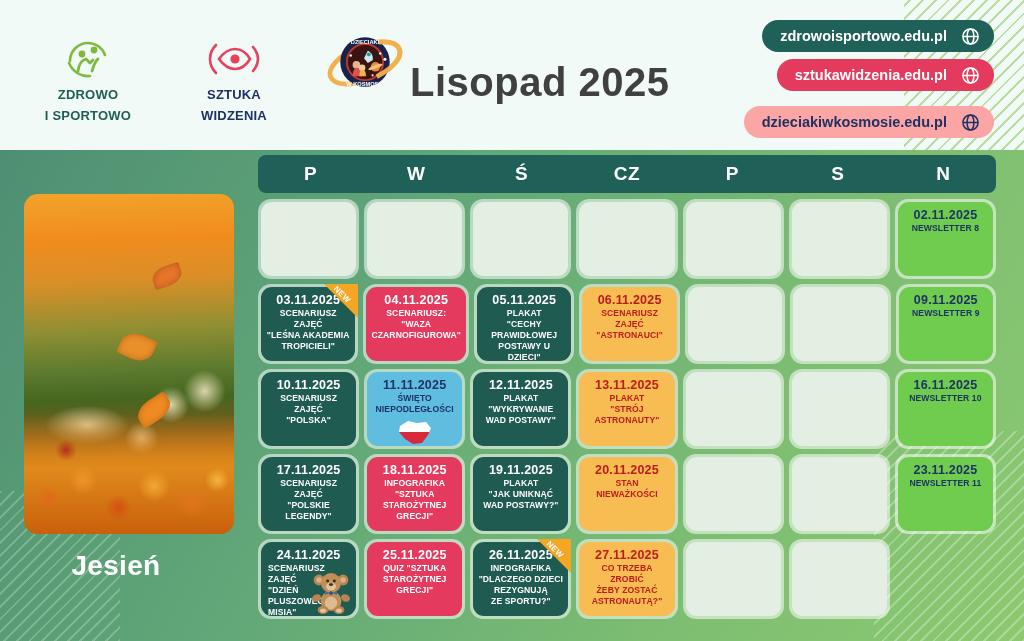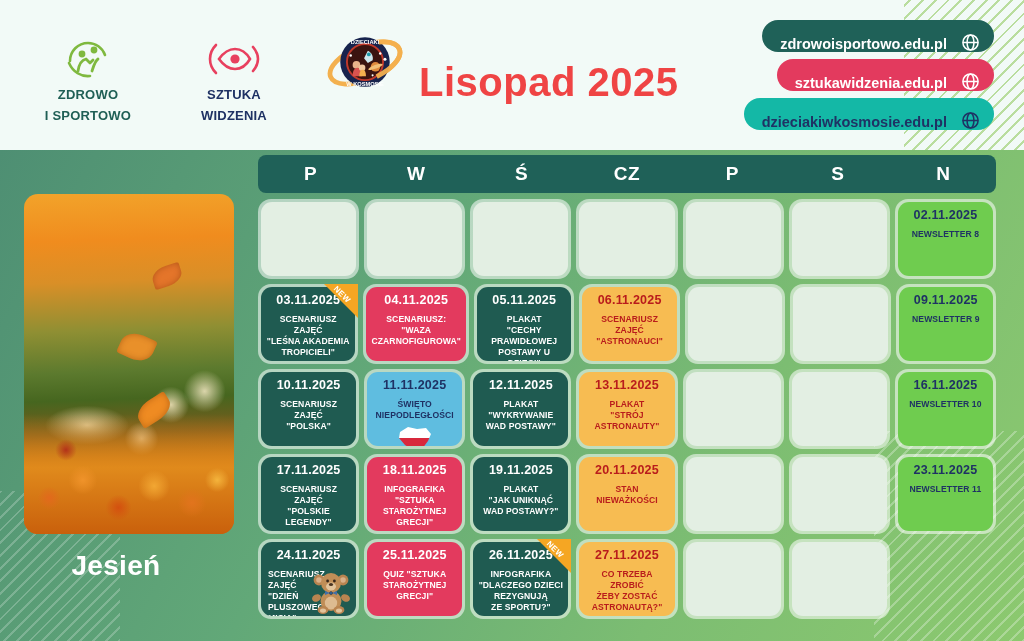--- a/index.html
+++ b/index.html
@@ -55,52 +55,52 @@
     line-height: 1.15;
     letter-spacing: .2px;
   }
   .logo-text.green { color: #1f5f55; }
   .logo-text.navy { color: #1f3264; }
 
   .badge-logo { width: 78px; height: 62px; margin-top: -4px; }
 
   .cal-title {
     position: absolute;
-    left: 419px; top: 60px;
+    left: 410px; top: 60px;
     font-size: 40px;
     font-weight: 700;
-    color: #ef4444;
+    color: #404040;
     letter-spacing: .5px;
   }
 
   .links {
     position: absolute;
     right: 30px; top: 20px;
     display: flex;
     flex-direction: column;
     gap: 7px;
     align-items: flex-end;
   }
   .link-pill {
     display: flex;
-    align-items: flex-end;
+    align-items: center;
     gap: 14px;
     height: 32px;
     padding: 0 14px 0 18px;
     border-radius: 16px;
     font-size: 14.5px;
     font-weight: 700;
     white-space: nowrap;
     cursor: pointer;
   }
   .link-pill .globe { flex: 0 0 auto; display: block; }
   .pill-teal  { background: #1f6158; color: #ffffff; }
   .pill-pink  { background: #e0republic; }
   .pill-pink  { background: #e33a5e; color: #ffffff; }
-  .pill-amber { background: #14b8a6; color: #1f3264; }
+  .pill-amber { background: #fca5a5; color: #1f3264; margin-top: 8px; }
 
   
   .body-area {
     position: absolute;
     left: 0; top: 150px;
     width: 1024px;
     height: 491px;
     background: linear-gradient(118deg, #4e8f73 0%, #62a878 38%, #7cbd72 70%, #8cc96f 100%);
     overflow: hidden;
   }
@@ -226,21 +226,21 @@
     text-align: center;
   }
   .cell-date {
     font-size: 12.5px;
     font-weight: 700;
     line-height: 1.1;
     letter-spacing: .2px;
     text-align: center;
   }
   .cell-desc {
-    margin-top: 6px;
+    margin-top: 0;
     font-size: 8.6px;
     font-weight: 700;
     line-height: 1.28;
     letter-spacing: .1px;
   }
 
   .cell-inner.empty { background: #e3efe3; }
   .cell-inner.teal  { background: #1f5b51; color: #ffffff; }
   .cell-inner.pink  { background: #e33a5e; color: #ffffff; }
   .cell-inner.amber { background: #f7bc52; color: #b91c1c; }

